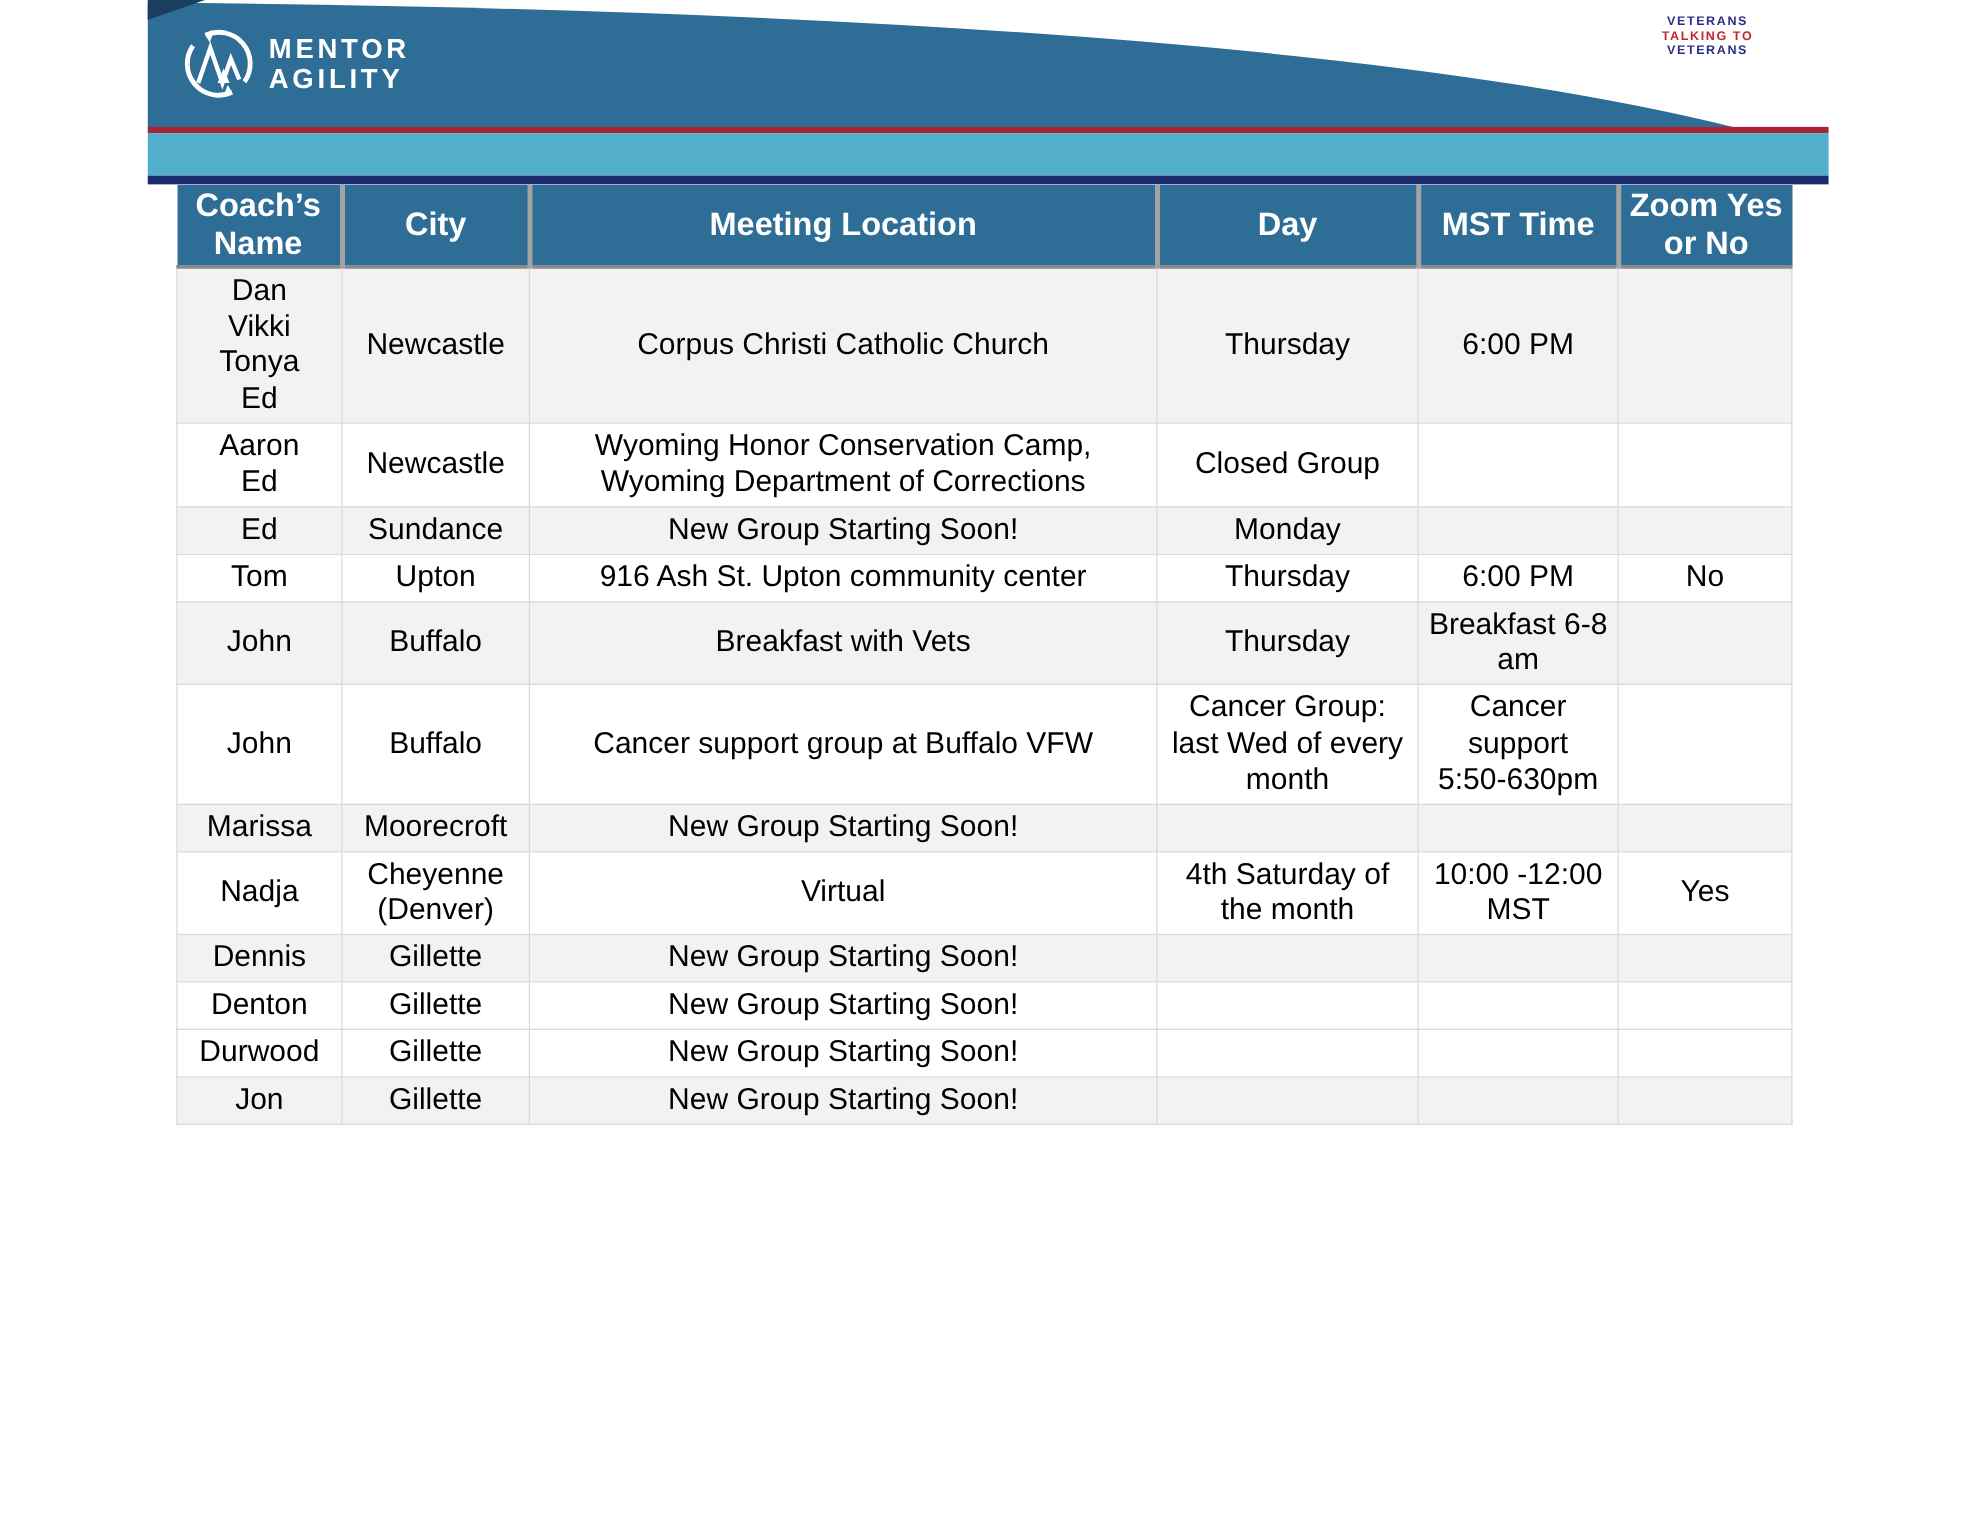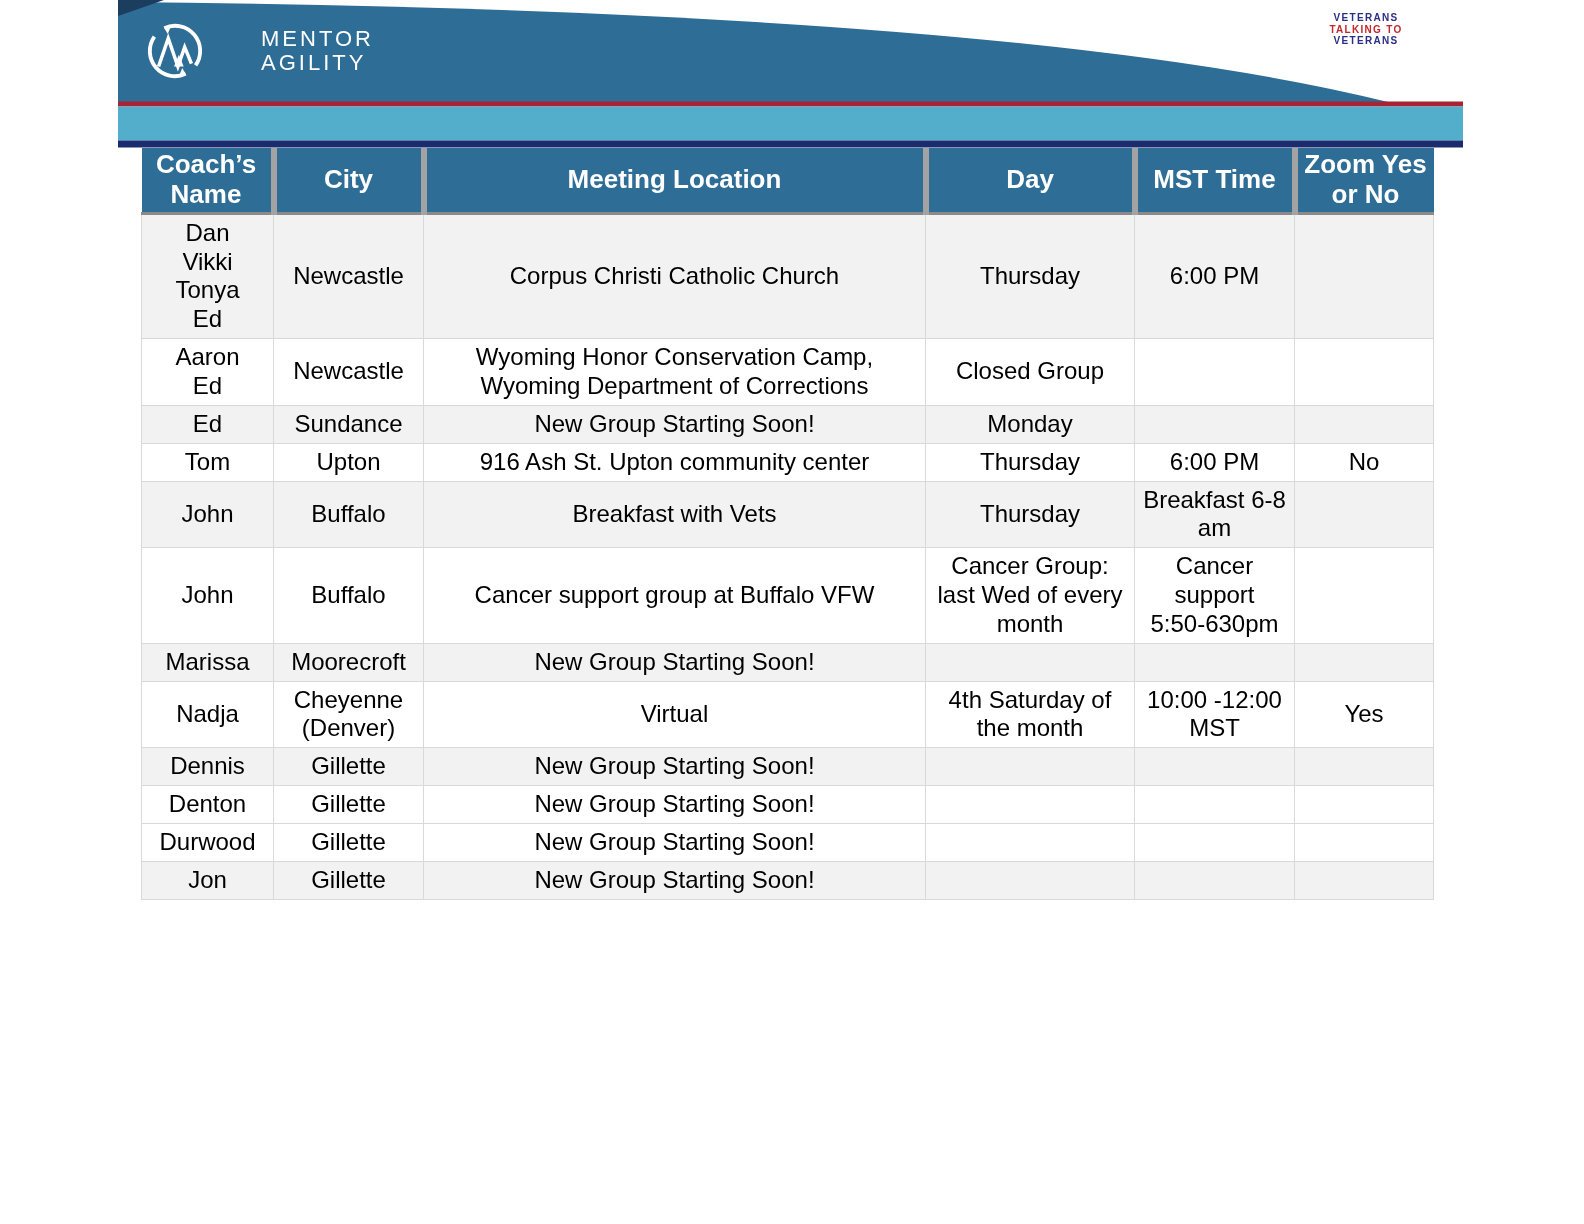--- a/index.html
+++ b/index.html
@@ -19,35 +19,35 @@
   html,body{margin:0;padding:0;}
   body{
     width:1584px;height:1224px;background:#ffffff;position:relative;overflow:hidden;
     font-family:"Liberation Sans",sans-serif;color:var(--text);
   }
   .banner{position:absolute;left:118px;top:0;width:1345px;height:148px;}
   .logo{
     position:absolute;left:146px;top:22px;display:flex;align-items:center;gap:11px;color:#ffffff;
   }
   .logo-text{
-    font-size:22px;letter-spacing:3px;line-height:1.08;font-weight:400;margin-left:46px;
+    font-size:22px;letter-spacing:3px;line-height:1.08;font-weight:700;
   }
   .vtv{
     position:absolute;left:1306px;top:12px;width:120px;text-align:center;
     font-weight:bold;font-size:10px;letter-spacing:1.3px;line-height:1.15;
   }
   .vtv-navy{color:var(--vtv-navy);}
   .vtv-red{color:var(--vtv-red);}
   table.schedule{
     position:absolute;left:141px;top:148px;border-collapse:collapse;table-layout:fixed;
   }
   table.schedule th{
     background:var(--banner-blue);color:#ffffff;font-size:26px;font-weight:bold;
     height:62px;vertical-align:middle;text-align:center;white-space:pre-line;
-    padding:2px 4px;line-height:1.15;border-left:6px solid #a3a3a3;
+    padding:2px 4px;line-height:1.15;border-left:4px solid #a3a3a3;
   }
   table.schedule th:first-child{border-left:none;}
   table.schedule thead tr{border-bottom:3px solid var(--header-rule);}
   table.schedule td{
     border:1px solid var(--border);font-size:24px;text-align:center;vertical-align:middle;
     padding:4px 6px;white-space:pre-line;line-height:1.2;background:#ffffff;height:38px;
   }
   table.schedule tr.alt td{background:var(--row-alt);}
 </style>
 </head>

